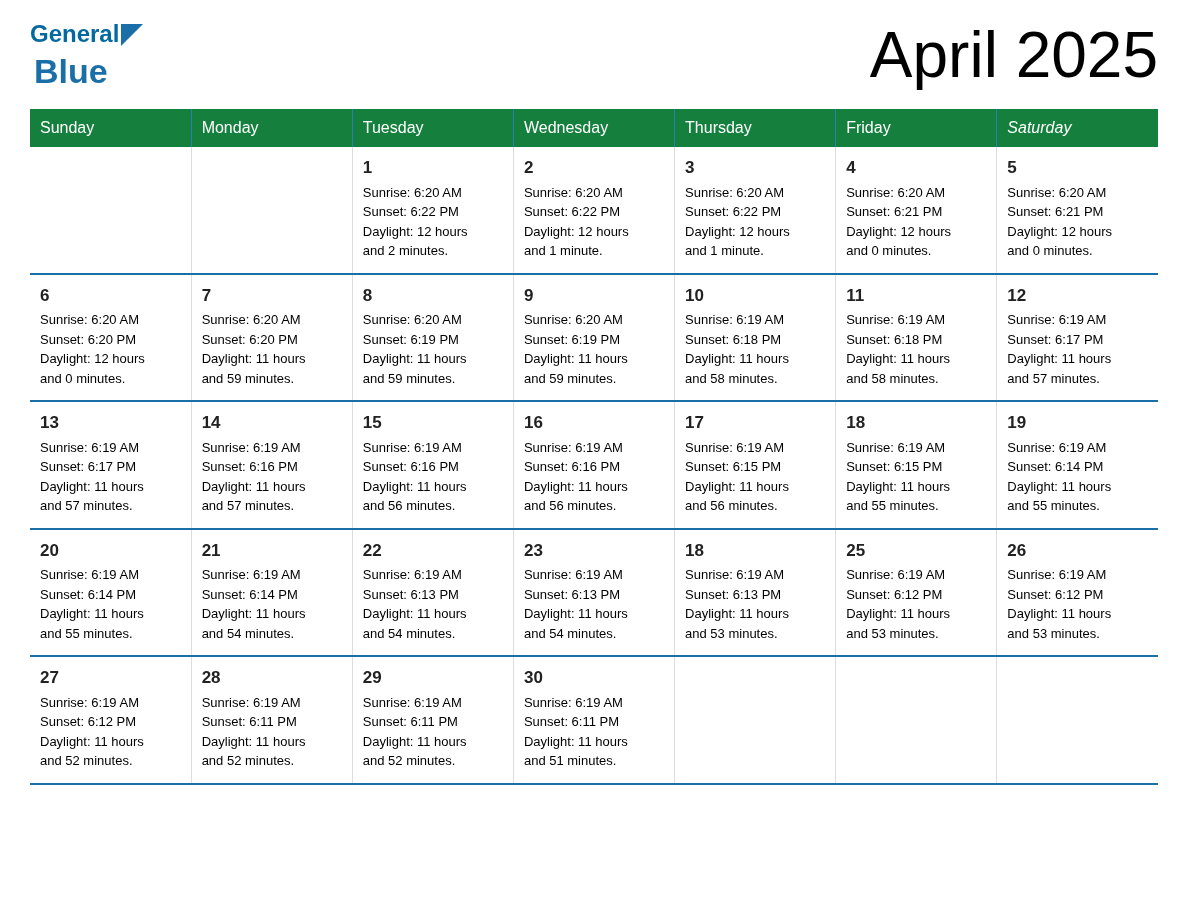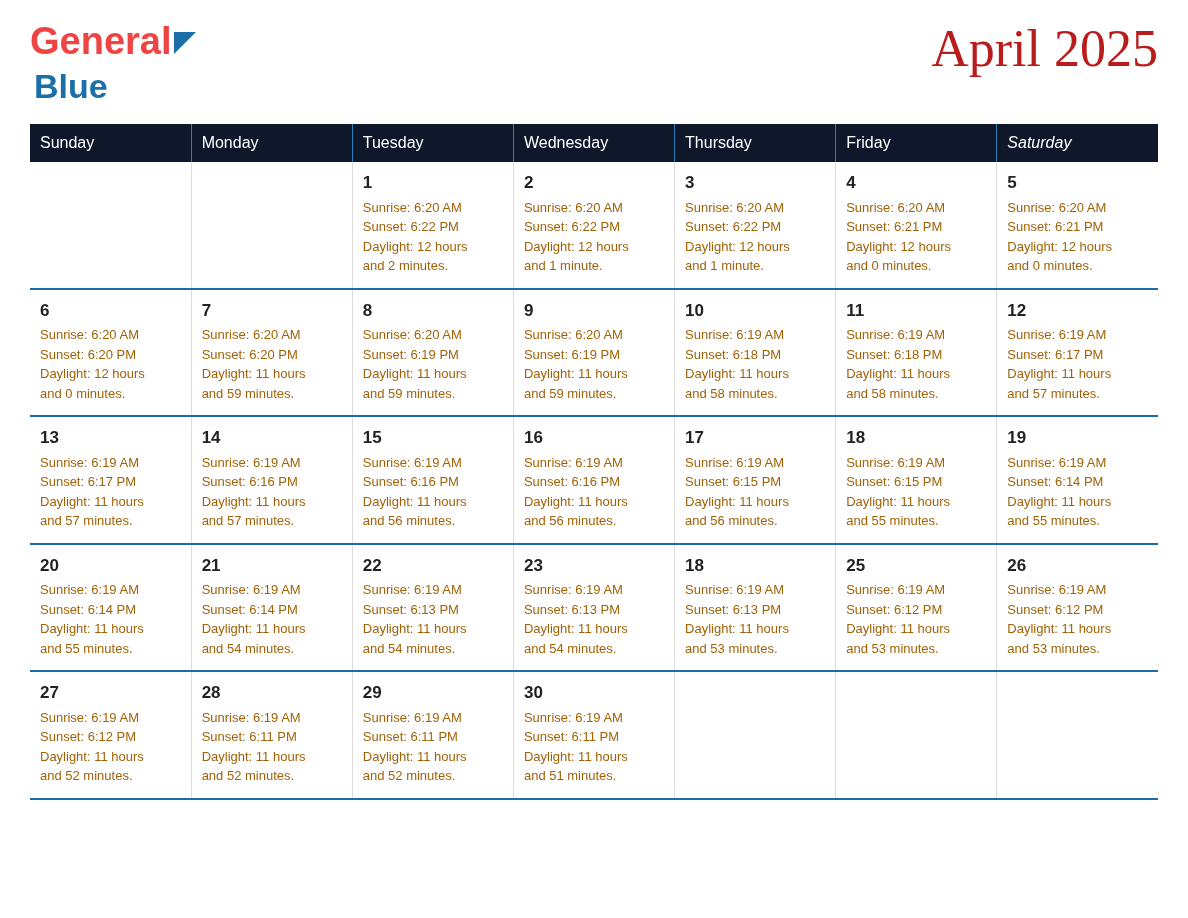--- a/index.html
+++ b/index.html
@@ -23,39 +23,38 @@
       align-items: flex-start;
     }
     .logo-top {
       display: flex;
       align-items: center;
     }
     .title-block {
       text-align: right;
     }
     .title-block h1 {
-      font-size: 52px;
+      font-size: 64px;
       font-weight: normal;
-      color: #b91c1c;
+      color: #000000;
       line-height: 1.1;
-      font-family: Liberation Serif, serif;
     }
     .title-block h2 {
       font-size: 22px;
       font-weight: normal;
       color: #444;
       margin-top: 4px;
     }
     table {
       width: 100%;
       border-collapse: collapse;
       table-layout: fixed;
     }
     thead tr {
-      background-color: #0f172a;
+      background-color: #15803d;
     }
     thead th {
       color: #fff;
       font-size: 16px;
       font-weight: normal;
       padding: 10px 10px 10px 10px;
       text-align: left;
       border-right: 1px solid #2a7fbb;
     }
     thead th:last-child {
@@ -77,31 +76,31 @@
       border-right: none;
     }
     .day-number {
       font-size: 17px;
       font-weight: bold;
       color: #222;
       display: block;
       margin-bottom: 2px;
     }
     .day-info {
-      color: #a16207;
+      color: #000000;
       font-size: 13px;
     }
   </style>
 </head>
 <body>
 
 <div class="header">
   <div class="logo">
     <div class="logo-top">
-      <span style="font-size:38px;font-weight:bold;color:#ef4444;">General</span>
+      <span style="font-size:24px;font-weight:bold;color:#0369a1;">General</span>
       <svg width="22" height="22" viewBox="0 0 22 22" style="margin-left:2px;margin-top:2px;">
         <polygon points="0,0 22,0 0,22" fill="#1a6fa8"></polygon>
       </svg>
     </div>
     <div style="display:flex;align-items:center;margin-top:-4px;padding-left:4px;">
       <span style="font-size:34px;font-weight:bold;color:#1a6fa8;margin-top:8px;">Blue</span>
     </div>
   </div>
   <div class="title-block">
     <h1>April 2025</h1>

